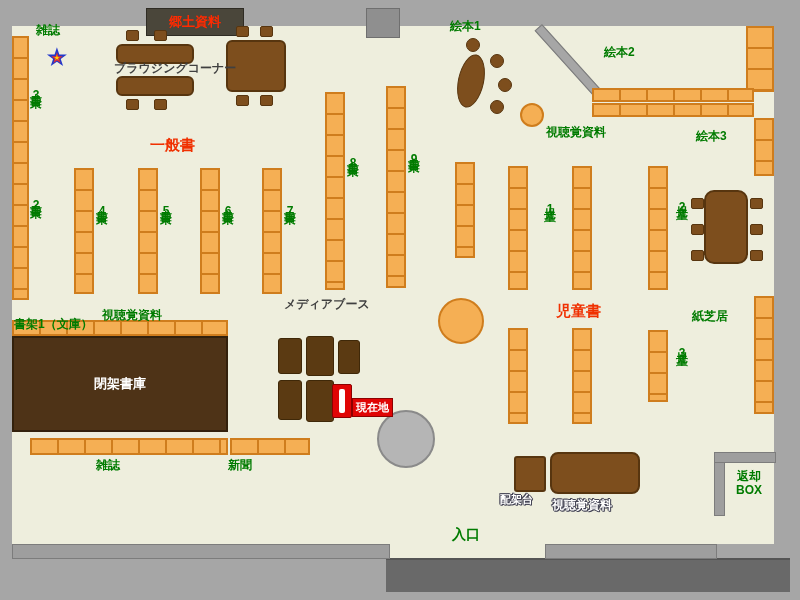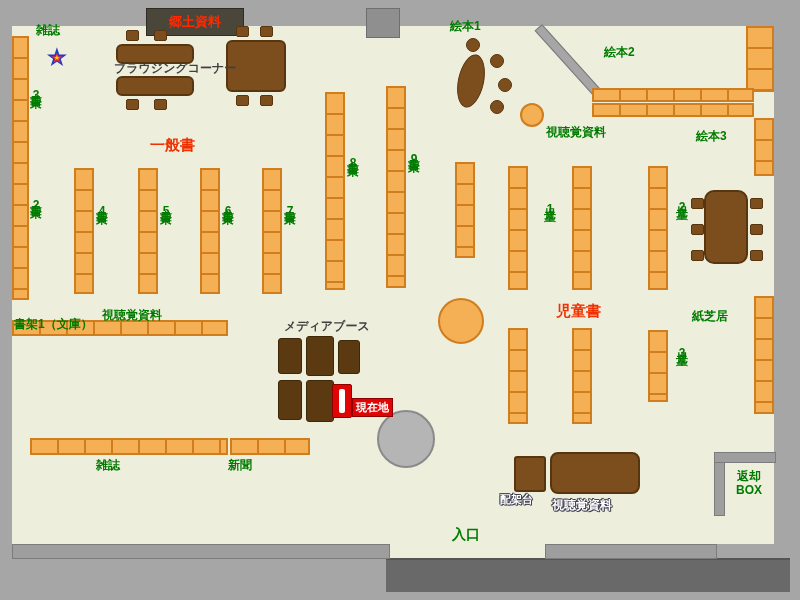--- a/index.html
+++ b/index.html
@@ -121,20 +121,23 @@
   <div class="abs stool" style="left:490px;top:100px"></div>
 
   <div class="abs table" style="left:704px;top:190px;width:44px;height:74px;border-radius:10px"></div>
   <div class="abs chair" style="left:691px;top:198px"></div>
   <div class="abs chair" style="left:691px;top:224px"></div>
   <div class="abs chair" style="left:691px;top:250px"></div>
   <div class="abs chair" style="left:750px;top:198px"></div>
   <div class="abs chair" style="left:750px;top:224px"></div>
   <div class="abs chair" style="left:750px;top:250px"></div>
 
+  <div class="abs stack" style="left:12px;top:336px;width:216px;height:96px">
+    <span class="lbl lbl-white" style="position:static;font-size:13px">閉架書庫</span>
+  </div>
 
   <div class="abs booth" style="left:278px;top:338px;width:24px;height:36px"></div>
   <div class="abs booth" style="left:306px;top:336px;width:28px;height:40px"></div>
   <div class="abs booth" style="left:338px;top:340px;width:22px;height:34px"></div>
   <div class="abs booth" style="left:278px;top:380px;width:24px;height:40px"></div>
   <div class="abs booth" style="left:306px;top:380px;width:28px;height:42px"></div>
   <div class="abs cl-box" style="left:332px;top:384px;width:20px;height:34px">
     <div class="cl-inner"></div>
   </div>
 
@@ -149,21 +152,21 @@
 
   <div class="lbl" style="left:36px;top:24px">雑誌</div>
   <div class="lbl lbl-blue" style="left:114px;top:62px">ブラウジングコーナー</div>
   <div class="lbl" style="left:450px;top:20px">絵本1</div>
   <div class="lbl" style="left:604px;top:46px">絵本2</div>
   <div class="lbl" style="left:696px;top:130px">絵本3</div>
   <div class="lbl" style="left:546px;top:126px">視聴覚資料</div>
   <div class="lbl lbl-red" style="left:150px;top:136px">一般書</div>
   <div class="lbl" style="left:14px;top:318px">書架1（文庫）</div>
   <div class="lbl" style="left:102px;top:309px">視聴覚資料</div>
-  <div class="lbl lbl-blue" style="left:284px;top:320px">メディアブース</div>
+  <div class="lbl lbl-blue" style="left:284px;top:298px">メディアブース</div>
   <div class="lbl lbl-red" style="left:556px;top:302px">児童書</div>
   <div class="lbl" style="left:692px;top:310px">紙芝居</div>
   <div class="marker-tag" style="left:352px;top:398px">現在地</div>
   <div class="lbl" style="left:96px;top:459px">雑誌</div>
   <div class="lbl" style="left:228px;top:459px">新聞</div>
   <div class="lbl lbl-outline" style="left:500px;top:493px">配架台</div>
   <div class="lbl lbl-outline" style="left:552px;top:499px;font-size:12px">視聴覚資料</div>
   <div class="lbl center-txt" style="left:724px;top:470px;width:50px;white-space:normal">
     <span style="display:block">返却</span>
     <span style="display:block">BOX</span>

